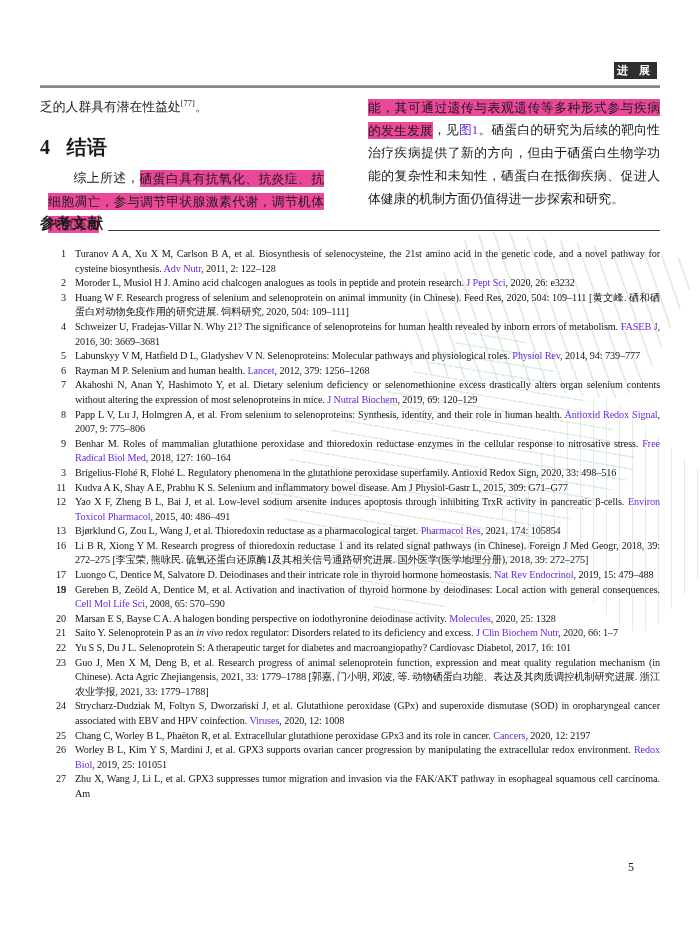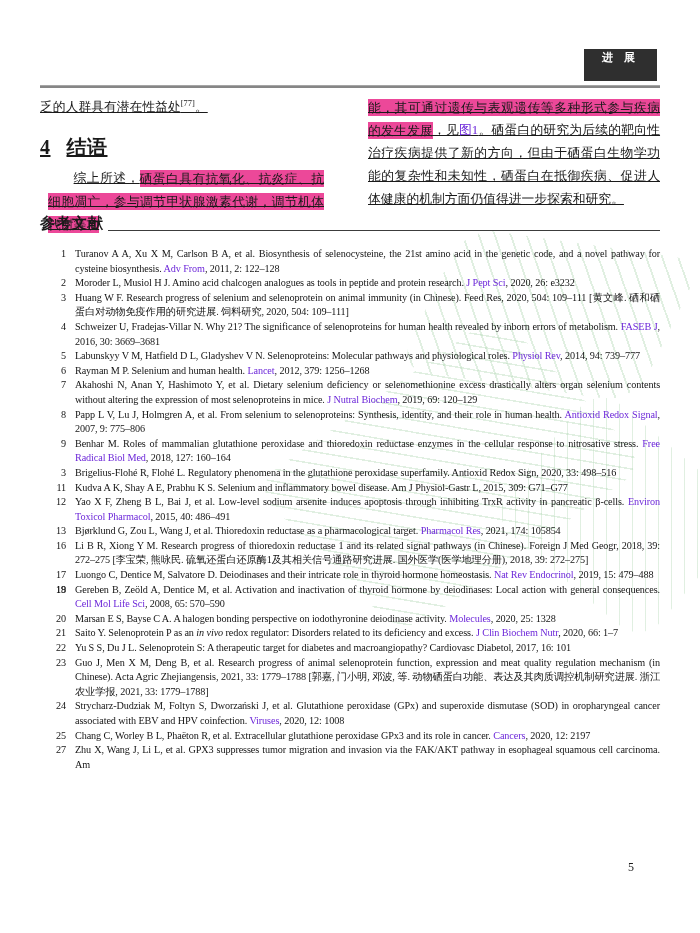--- a/index.html
+++ b/index.html
@@ -19,38 +19,38 @@
     position:absolute;
     background: repeating-linear-gradient(50deg, rgba(175,214,177,0.38) 0 1.6px, transparent 1.6px 13px);
     transform: rotate(8deg) skewX(-18deg);
     border-radius: 30px;
   }
   .wm-a { left:430px; top:240px; width:240px; height:150px; }
   .wm-b { left:300px; top:370px; width:300px; height:210px; transform: rotate(-35deg) skewX(10deg); }
   .wm-c { left:520px; top:430px; width:200px; height:170px; transform: rotate(40deg); }
   
   .tag {
-    position:absolute; top:49px; right:43px; z-index:2;
+    position:absolute; top:62px; right:43px; z-index:2;
     background:#2f2f2f; color:#fff;
     font-family:"Liberation Sans","DejaVu Sans",sans-serif;
     font-size:11px; font-weight:bold;
-    line-height:15px; height:32px;
-    padding:1px 18px; letter-spacing:4px;
+    line-height:15px; height:17px;
+    padding:1px 3px; letter-spacing:4px;
   }
   .header-rule {
     position:absolute; top:85px; left:40px; right:40px; height:3px;
     background:#868686; border-top:1px solid #a5a5a5; z-index:1;
   }
   
   .columns {
     position:absolute; top:96px; left:40px; width:620px; z-index:1;
     display:flex; gap:36px;
     font-size:12.8px; line-height:23px;
   }
-  .col { width:292px;text-decoration:underline; }
+  .col { width:292px; }
   .cont { margin:0; }
   sup.cite { font-size:8.5px; vertical-align:super; line-height:0; }
   h2.section {
     margin:17px 0 3px 0; font-size:20px; font-weight:bold; letter-spacing:0.5px;
   }
   h2.section .h-num { margin-right:16px; }
   .para  { margin:8px; text-indent:2em; text-align:justify; }
   .para-r{ margin:0; text-align:justify; }
   mark.hl { background:#ec4899; color:inherit; padding:1.5px 0; }
   .link { color:#6d28d9; text-decoration:none; cursor:pointer; }
@@ -93,21 +93,21 @@
       <p class="para-r"><mark class="hl">能，其可通过遗传与表观遗传等多种形式参与疾病的发生发展</mark><span>，见</span><a class="link">图1</a><span>。硒蛋白的研究为后续的靶向性治疗疾病提供了新的方向，但由于硒蛋白生物学功能的复杂性和未知性，硒蛋白在抵御疾病、促进人体健康的机制方面仍值得进一步探索和研究。</span></p>
     </div>
   </section>
 
   <section class="refs">
     <div class="refs-head">
       <h3>参考文献</h3>
       <div class="refs-rule"></div>
     </div>
     <ol class="ref-list" id="ref-list">
-        <li class="ref-item"><span class="ref-num">1</span><span class="ref-text"><span>Turanov A A, Xu X M, Carlson B A, et al. Biosynthesis of selenocysteine, the 21st amino acid in the genetic code, and a novel pathway for cysteine biosynthesis. </span><span class="link">Adv From</span><span>, 2011, 2: 122–128</span></span></li>
+        <li class="ref-item"><span class="ref-num">1</span><span class="ref-text"><span>Turanov A A, Xu X M, Carlson B A, et al. Biosynthesis of selenocysteine, the 21st amino acid in the genetic code, and a novel pathway for cysteine biosynthesis. </span><span class="link">Adv Nutr</span><span>, 2011, 2: 122–128</span></span></li>
         <li class="ref-item"><span class="ref-num">2</span><span class="ref-text"><span>Moroder L, Musiol H J. Amino acid chalcogen analogues as tools in peptide and protein research. </span><span class="link">J Pept Sci</span><span>, 2020, 26: e3232</span></span></li>
         <li class="ref-item"><span class="ref-num">3</span><span class="ref-text"><span>Huang W F. Research progress of selenium and selenoprotein on animal immunity (in Chinese). Feed Res, 2020, 504: 109–111 [黄文峰. 硒和硒蛋白对动物免疫作用的研究进展. 饲料研究, 2020, 504: 109–111]</span></span></li>
         <li class="ref-item"><span class="ref-num">4</span><span class="ref-text"><span>Schweizer U, Fradejas-Villar N. Why 21? The significance of selenoproteins for human health revealed by inborn errors of metabolism. </span><span class="link">FASEB J</span><span>, 2016, 30: 3669–3681</span></span></li>
         <li class="ref-item"><span class="ref-num">5</span><span class="ref-text"><span>Labunskyy V M, Hatfield D L, Gladyshev V N. Selenoproteins: Molecular pathways and physiological roles. </span><span class="link">Physiol Rev</span><span>, 2014, 94: 739–777</span></span></li>
         <li class="ref-item"><span class="ref-num">6</span><span class="ref-text"><span>Rayman M P. Selenium and human health. </span><span class="link">Lancet</span><span>, 2012, 379: 1256–1268</span></span></li>
         <li class="ref-item"><span class="ref-num">7</span><span class="ref-text"><span>Akahoshi N, Anan Y, Hashimoto Y, et al. Dietary selenium deficiency or selenomethionine excess drastically alters organ selenium contents without altering the expression of most selenoproteins in mice. </span><span class="link">J Nutral Biochem</span><span>, 2019, 69: 120–129</span></span></li>
         <li class="ref-item"><span class="ref-num">8</span><span class="ref-text"><span>Papp L V, Lu J, Holmgren A, et al. From selenium to selenoproteins: Synthesis, identity, and their role in human health. </span><span class="link">Antioxid Redox Signal</span><span>, 2007, 9: 775–806</span></span></li>
         <li class="ref-item"><span class="ref-num">9</span><span class="ref-text"><span>Benhar M. Roles of mammalian glutathione peroxidase and thioredoxin reductase enzymes in the cellular response to nitrosative stress. </span><span class="link">Free Radical Biol Med</span><span>, 2018, 127: 160–164</span></span></li>
         <li class="ref-item"><span class="ref-num">3</span><span class="ref-text"><span>Brigelius-Flohé R, Flohé L. Regulatory phenomena in the glutathione peroxidase superfamily. Antioxid Redox Sign, 2020, 33: 498–516</span></span></li>
         <li class="ref-item"><span class="ref-num">11</span><span class="ref-text"><span>Kudva A K, Shay A E, Prabhu K S. Selenium and inflammatory bowel disease. Am J Physiol-Gastr L, 2015, 309: G71–G77</span></span></li>
@@ -116,19 +116,20 @@
         <li class="ref-item"><span class="ref-num">16</span><span class="ref-text"><span>Li B R, Xiong Y M. Research progress of thioredoxin reductase 1 and its related signal pathways (in Chinese). Foreign J Med Geogr, 2018, 39: 272–275 [李宝荣, 熊咏民. 硫氧还蛋白还原酶1及其相关信号通路研究进展. 国外医学(医学地理分册), 2018, 39: 272–275]</span></span></li>
         <li class="ref-item"><span class="ref-num">17</span><span class="ref-text"><span>Luongo C, Dentice M, Salvatore D. Deiodinases and their intricate role in thyroid hormone homeostasis. </span><span class="link">Nat Rev Endocrinol</span><span>, 2019, 15: 479–488</span></span></li>
         <li class="ref-item"><span class="ref-num">18</span></li>
         <li class="ref-item"><span class="ref-num">19</span><span class="ref-text"><span>Gereben B, Zeöld A, Dentice M, et al. Activation and inactivation of thyroid hormone by deiodinases: Local action with general consequences. </span><span class="link">Cell Mol Life Sci</span><span>, 2008, 65: 570–590</span></span></li>
         <li class="ref-item"><span class="ref-num">20</span><span class="ref-text"><span>Marsan E S, Bayse C A. A halogen bonding perspective on iodothyronine deiodinase activity. </span><span class="link">Molecules</span><span>, 2020, 25: 1328</span></span></li>
         <li class="ref-item"><span class="ref-num">21</span><span class="ref-text"><span>Saito Y. Selenoprotein P as an </span><span class="italic">in vivo</span><span> redox regulator: Disorders related to its deficiency and excess. </span><span class="link">J Clin Biochem Nutr</span><span>, 2020, 66: 1–7</span></span></li>
         <li class="ref-item"><span class="ref-num">22</span><span class="ref-text"><span>Yu S S, Du J L. Selenoprotein S: A therapeutic target for diabetes and macroangiopathy? Cardiovasc Diabetol, 2017, 16: 101</span></span></li>
         <li class="ref-item"><span class="ref-num">23</span><span class="ref-text"><span>Guo J, Men X M, Deng B, et al. Research progress of animal selenoprotein function, expression and meat quality regulation mechanism (in Chinese).  Acta Agric Zhejiangensis, 2021, 33: 1779–1788 [郭嘉, 门小明, 邓波, 等. 动物硒蛋白功能、表达及其肉质调控机制研究进展. 浙江农业学报, 2021, 33: 1779–1788]</span></span></li>
         <li class="ref-item"><span class="ref-num">24</span><span class="ref-text"><span>Strycharz-Dudziak M, Foltyn S, Dworzański J, et al. Glutathione peroxidase (GPx) and superoxide dismutase (SOD) in oropharyngeal cancer associated with EBV and HPV coinfection. </span><span class="link">Viruses</span><span>, 2020, 12: 1008</span></span></li>
         <li class="ref-item"><span class="ref-num">25</span><span class="ref-text"><span>Chang C, Worley B L, Phaëton R, et al. Extracellular glutathione peroxidase GPx3 and its role in cancer. </span><span class="link">Cancers</span><span>, 2020, 12: 2197</span></span></li>
+        <li class="ref-item"><span class="ref-num">26</span><span class="ref-text"><span>Worley B L, Kim Y S, Mardini J, et al. GPX3 supports ovarian cancer progression by manipulating the extracellular redox environment. </span><span class="link">Redox Biol</span><span>, 2019, 25: 101051</span></span></li>
         <li class="ref-item"><span class="ref-num">27</span><span class="ref-text"><span>Zhu X, Wang J, Li L, et al. GPX3 suppresses tumor migration and invasion via the FAK/AKT pathway in esophageal squamous cell carcinoma. Am</span></span></li>
       </ol>
   </section>
 
   <div class="page-num">5</div>
 
 </div>
 
 </body></html>

